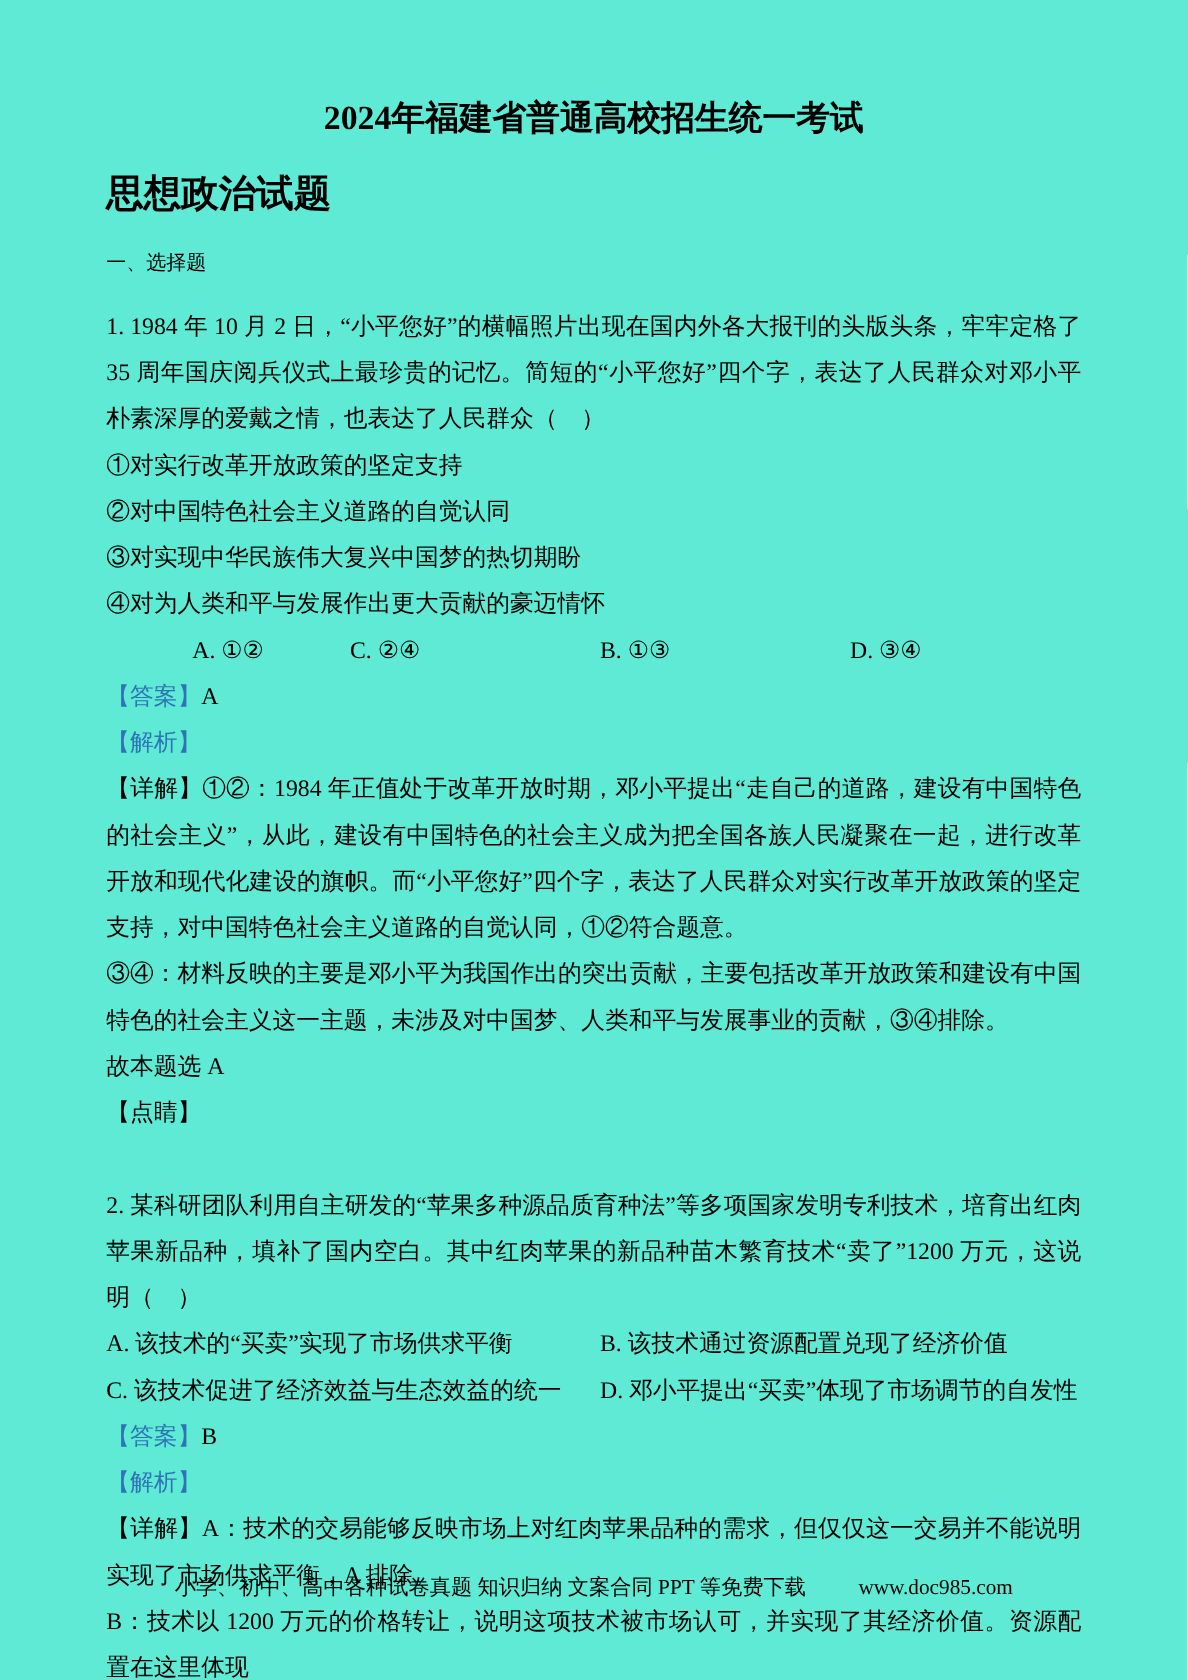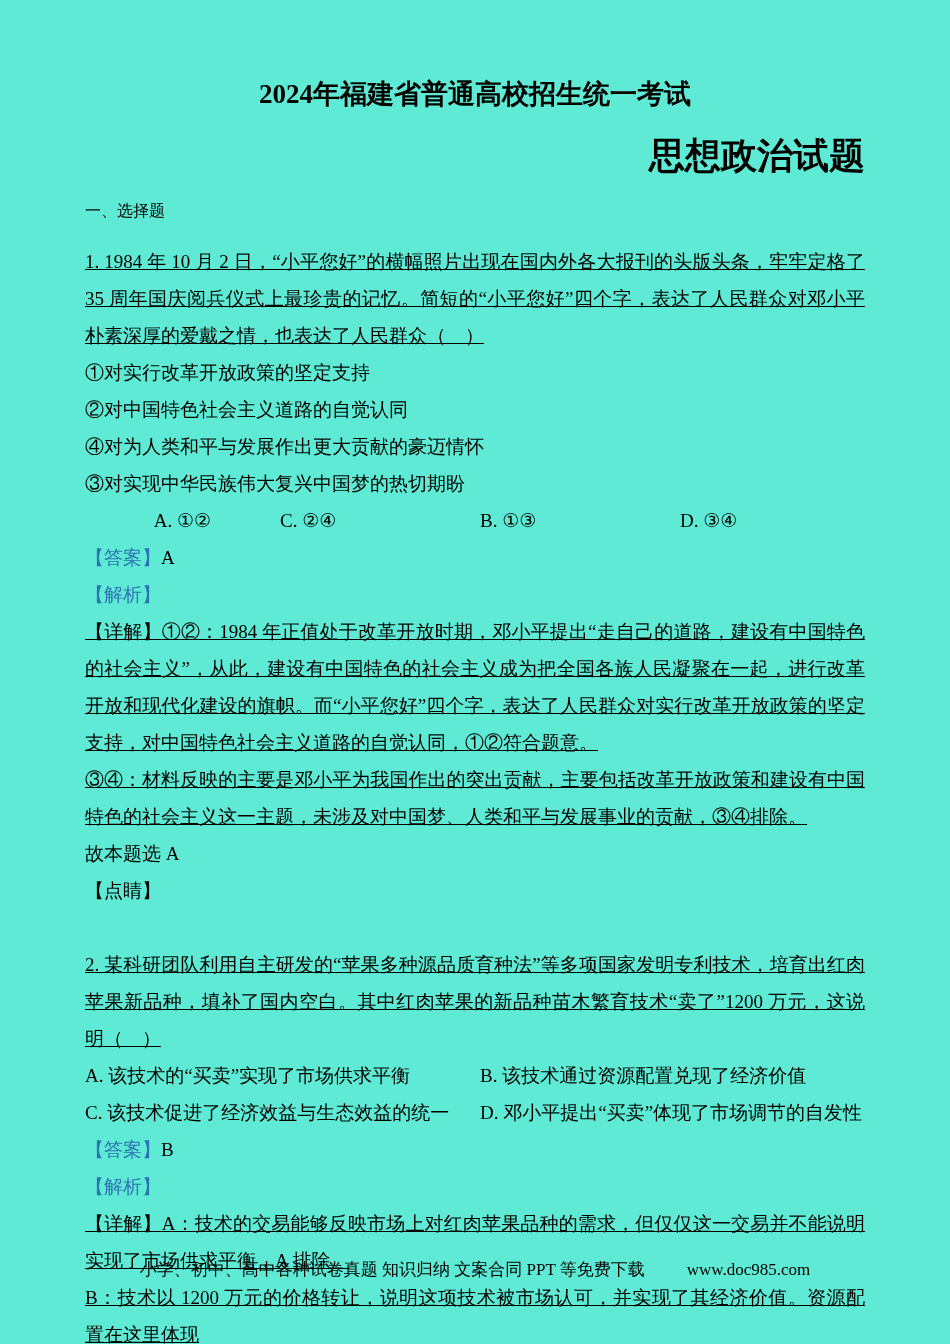--- a/index.html
+++ b/index.html
@@ -15,37 +15,37 @@
   .content { padding: 76px 85px 0 85px; }
   .title1 {
     margin: 0 0 26px 0;
     font-size: 27px;
     font-weight: bold;
     text-align: center;
     line-height: 36px;
   }
   .title2 {
     margin: 0 0 20px 0;
-    font-size: 36px;
+    font-size: 30px;
     font-weight: bold;
-    text-align: right;
+    text-align: left;
     line-height: 36px;
   }
   .section-heading {
     font-size: 16px;
     font-weight: normal;
     line-height: 34px;
     margin: 0 0 15px 0;
   }
   .para {
     margin: 0;
     font-size: 19px;
     line-height: 37px;
   }
-  .just { text-align: justify; text-decoration: underline; }
+  .just { text-align: justify; }
   .blue { color: #2E74B5; margin-top: 48px; }
   .opt-row4 { display: flex; font-size: 19px; line-height: 37px; }
   .opt-row4 > span:nth-child(1) { width: 195px; text-align: center; }
   .opt-row4 > span:nth-child(2) { width: 200px; }
   .opt-row4 > span:nth-child(3) { width: 200px; }
   .opt-grid2 {
     display: grid;
     grid-template-columns: 395px auto;
     font-size: 19px;
     line-height: 37px;
@@ -70,22 +70,22 @@
   <div class="content">
 
     <h1 class="title1">2024年福建省普通高校招生统一考试</h1>
     <h2 class="title2">思想政治试题</h2>
 
     <div class="section-heading">一、选择题</div>
 
     <p class="para just">1. 1984 年 10 月 2 日，“小平您好”的横幅照片出现在国内外各大报刊的头版头条，牢牢定格了 35 周年国庆阅兵仪式上最珍贵的记忆。简短的“小平您好”四个字，表达了人民群众对邓小平朴素深厚的爱戴之情，也表达了人民群众（　）</p>
     <p class="para">①对实行改革开放政策的坚定支持</p>
     <p class="para">②对中国特色社会主义道路的自觉认同</p>
+    <p class="para">③对实现中华民族伟大复兴中国梦的热切期盼</p>
     <p class="para">④对为人类和平与发展作出更大贡献的豪迈情怀</p>
-    <p class="para">③对实现中华民族伟大复兴中国梦的热切期盼</p>
 
     <div class="opt-row4">
       <span>A. ①②</span>
       <span>C. ②④</span>
       <span>B. ①③</span>
       <span>D. ③④</span>
     </div>
 
     <p class="para"><span class="blue">【答案】</span><span>A</span></p>
     <p class="para"><span class="blue">【解析】</span></p>

